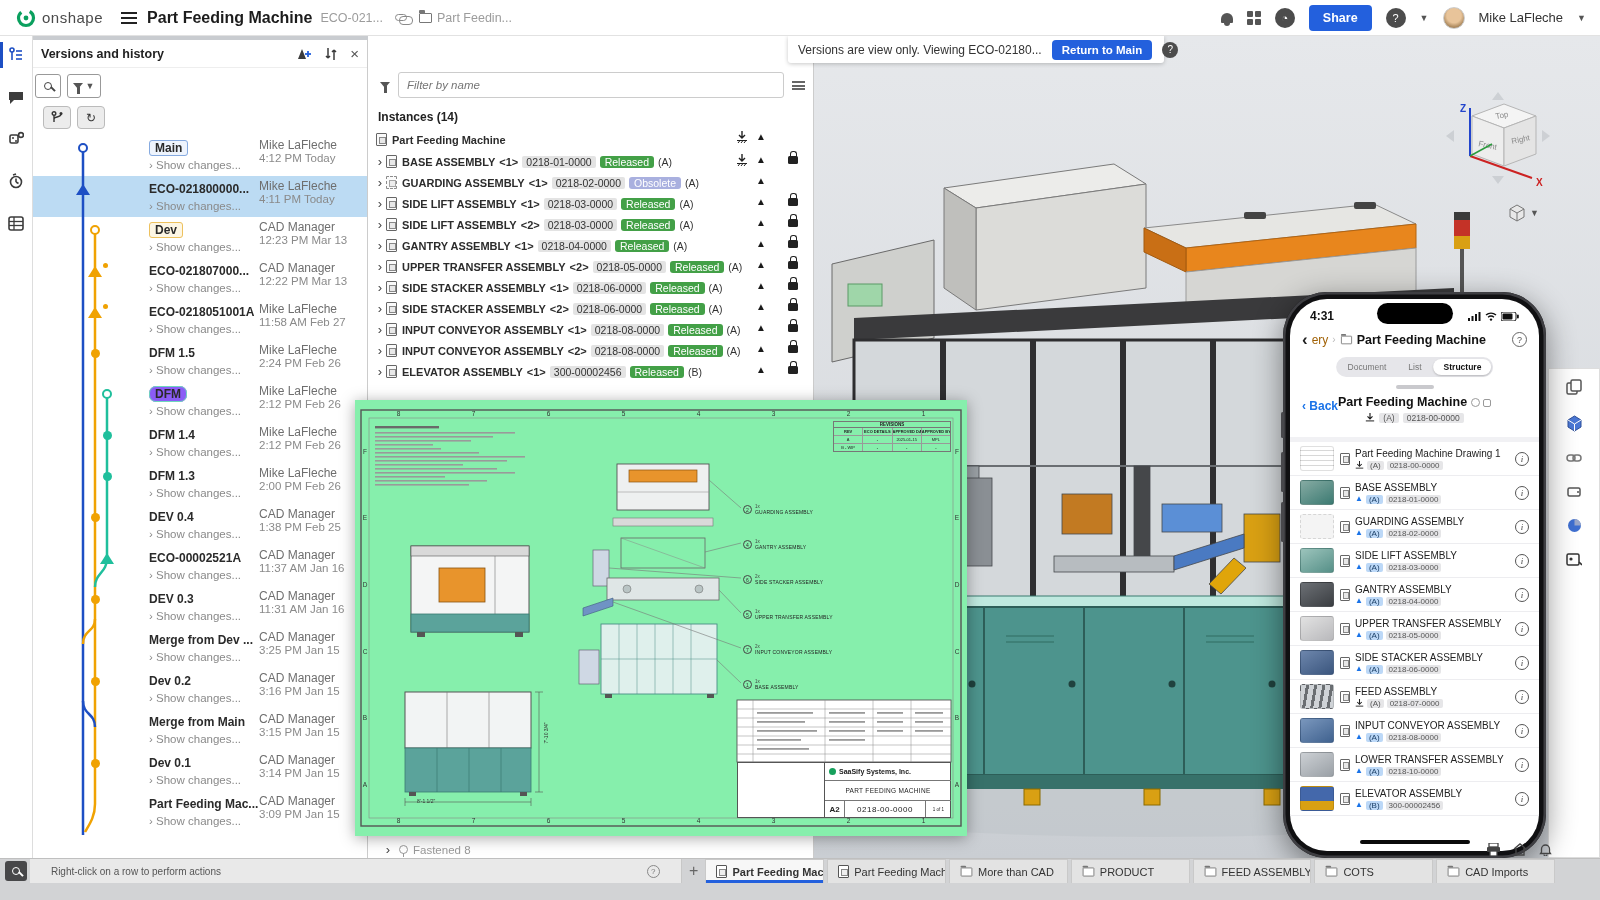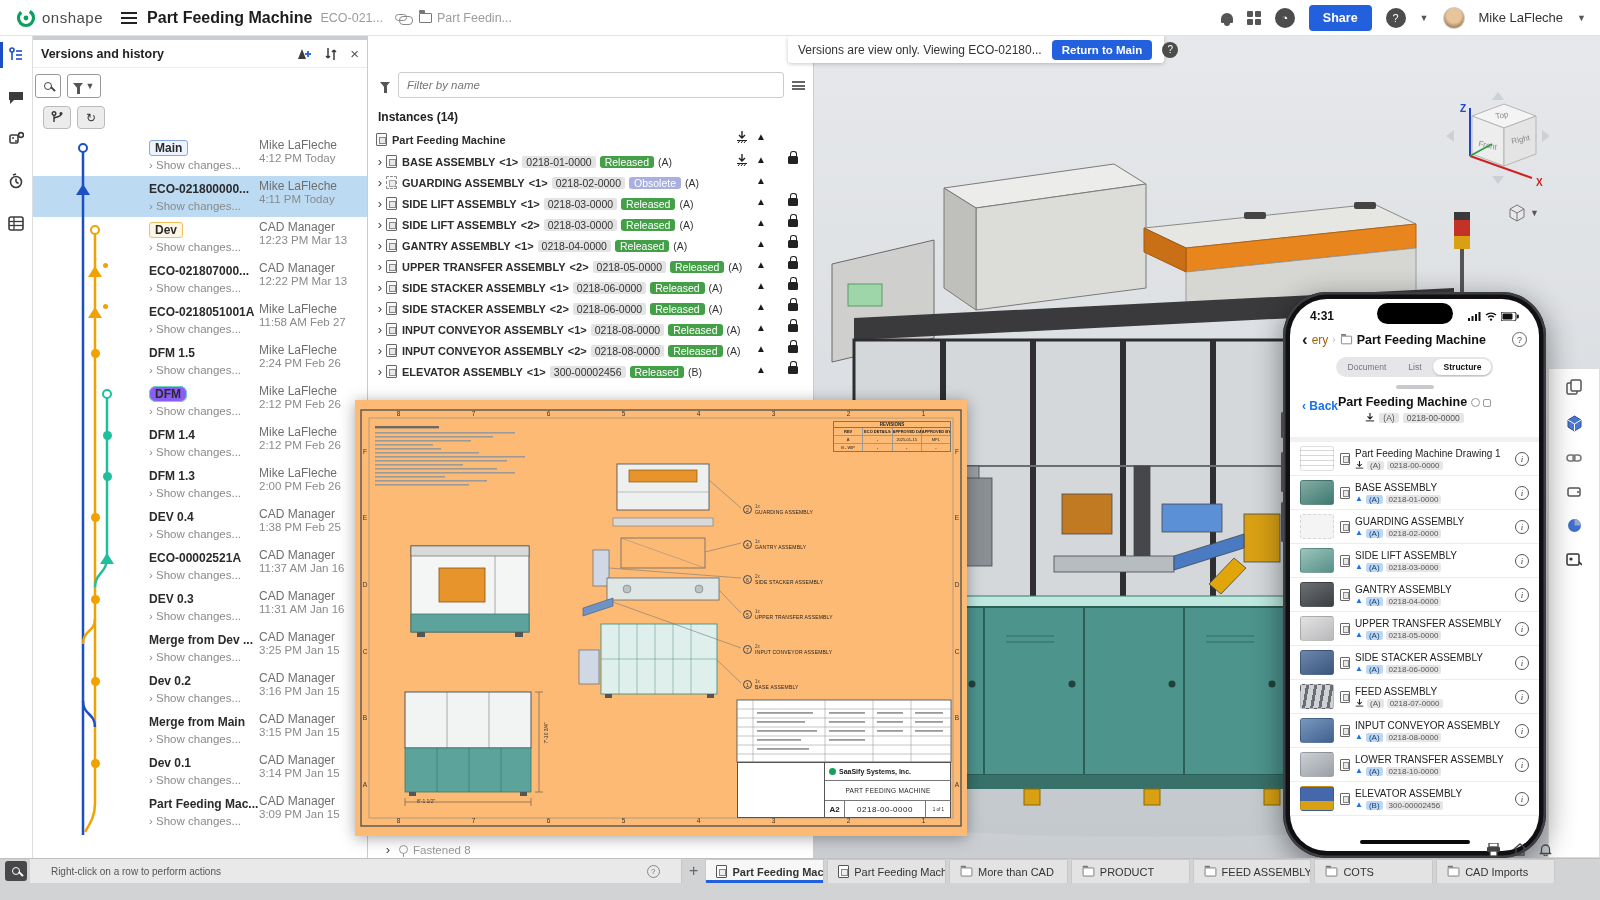--- a/index.html
+++ b/index.html
@@ -104,21 +104,21 @@
   .banner-text{font-size:12px;font-weight:normal;color:#333;white-space:nowrap}
   .banner-btn{background:#2360dd;color:#fff;font-size:11.5px;font-weight:bold;border:none;border-radius:4px;padding:4px 10px;white-space:nowrap}
   .qcirc{width:16px;height:16px;border-radius:50%;background:#4c4c4c;color:#fff;font-size:10px;display:flex;align-items:center;justify-content:center;flex:none}
   
   .viewport{position:absolute;left:814px;top:36px;width:786px;height:822px;background:linear-gradient(180deg,#e6e8eb 0%,#d9dce0 55%,#caced3 100%);overflow:hidden}
   .vcube{position:absolute;left:1440px;top:92px;width:116px;height:126px;z-index:15}
   .cube-mini{position:absolute;left:1508px;top:204px;display:flex;align-items:center;gap:4px;z-index:15}
   
   .rpanel{position:absolute;left:1548px;top:368px;width:52px;height:490px;background:#fff;border:1px solid #ddd;z-index:22;display:flex;flex-direction:column;align-items:center;padding-top:10px;gap:20px}
   
-  .drawing{position:absolute;left:355px;top:400px;width:612px;height:436px;background:#fdba74;box-shadow:0 2px 14px rgba(0,0,0,.35);z-index:30}
+  .drawing{position:absolute;left:355px;top:400px;width:612px;height:436px;background:#86efac;box-shadow:0 2px 14px rgba(0,0,0,.35);z-index:30}
   .dwg-svg{position:absolute;left:0;top:0}
   .ruler-top,.ruler-bot{position:absolute;left:6px;right:6px;height:9px;display:flex;justify-content:space-around;font-size:6.5px;color:#333}
   .ruler-top{top:10px}.ruler-bot{bottom:10px}
   .ruler-left,.ruler-right{position:absolute;top:18px;bottom:18px;width:8px;display:flex;flex-direction:column;justify-content:space-around;align-items:center;font-size:6.5px;color:#333}
   .ruler-left{left:6px}.ruler-right{right:6px}
   .rev-table{position:absolute;left:478px;top:21px;width:118px;border:.5px solid #777;font-size:4px;color:#222}
   .rev-cap{text-align:center;font-size:4.5px;border-bottom:.5px solid #777;font-weight:bold}
   .rev-row{display:flex;border-bottom:.5px solid #999}
   .rev-row:last-child{border-bottom:none}
   .rev-row span{flex:1;border-right:.5px solid #999;text-align:center;padding:1px 0;overflow:hidden;white-space:nowrap}

